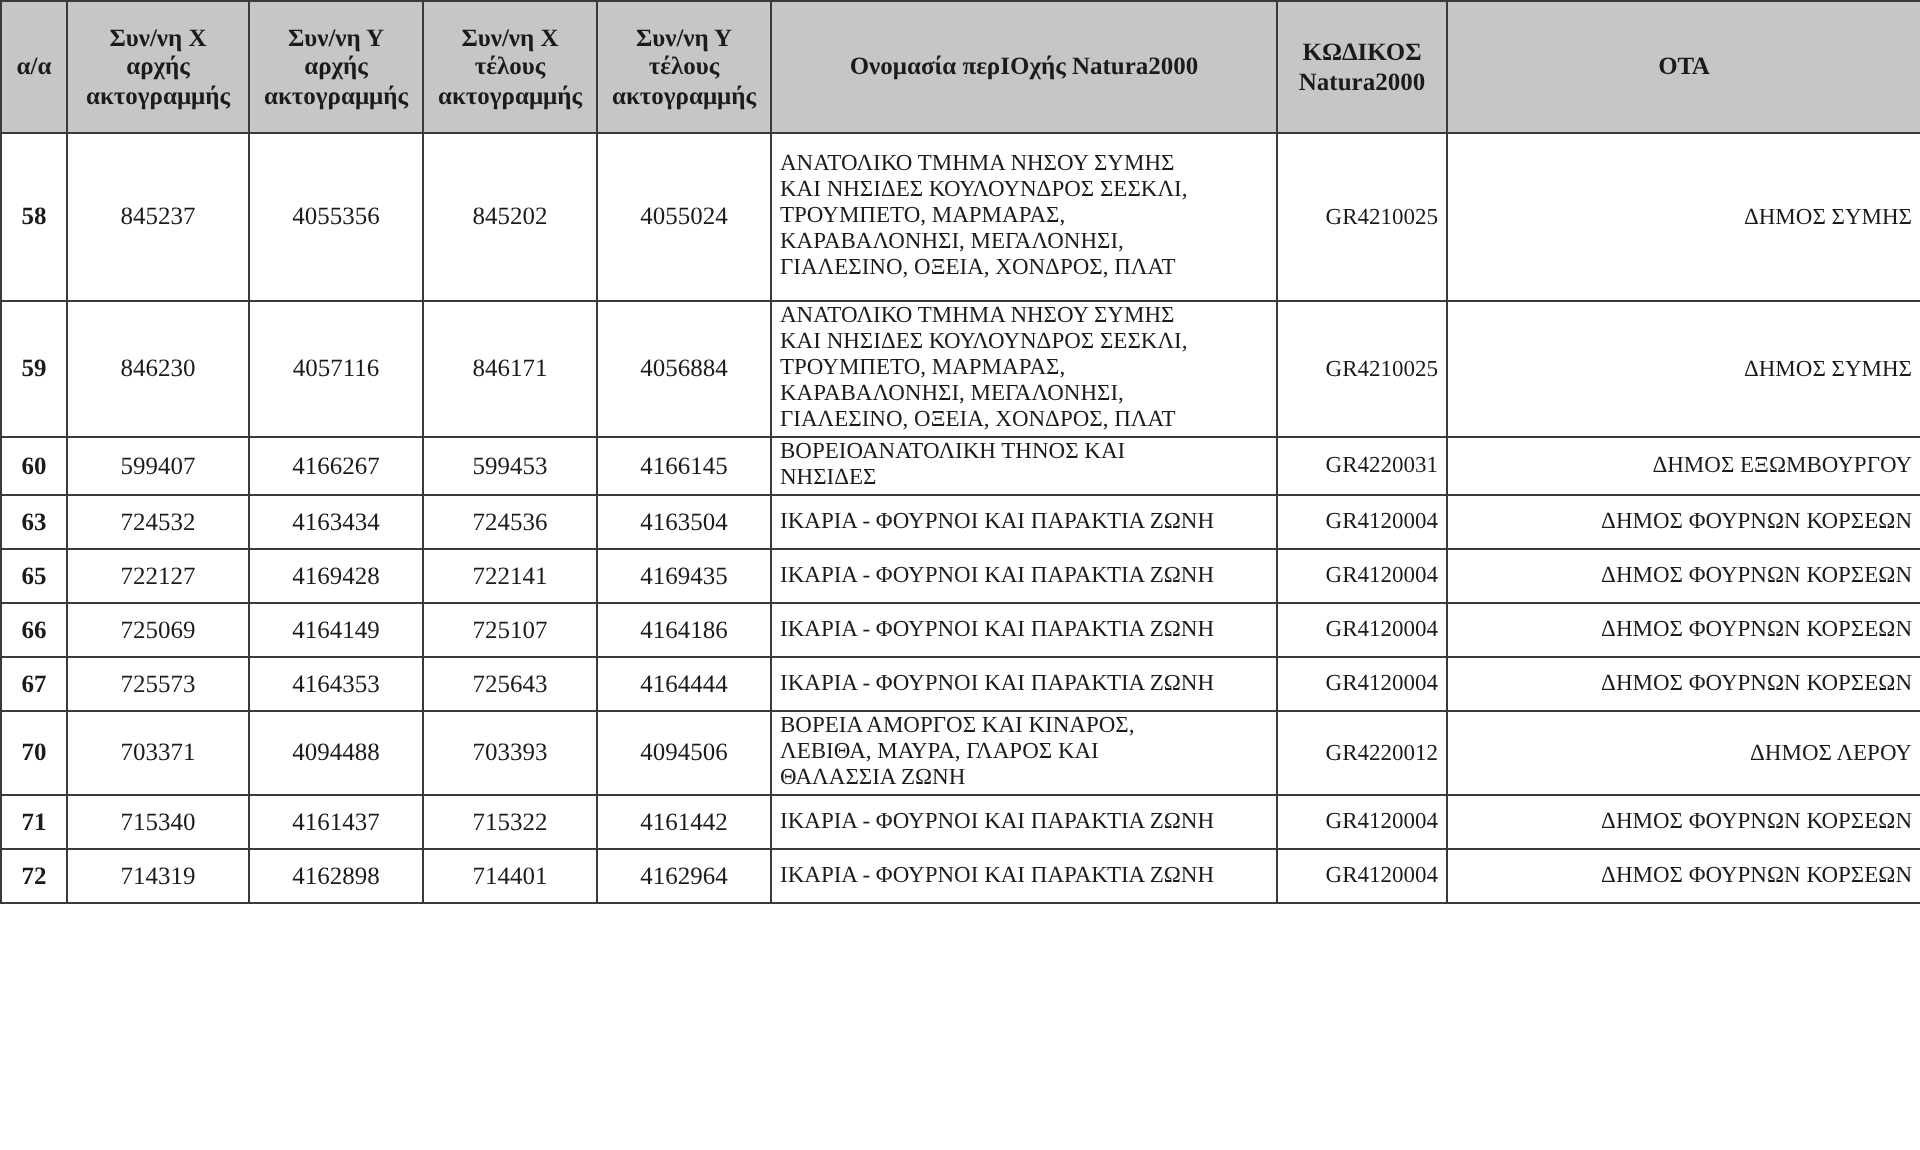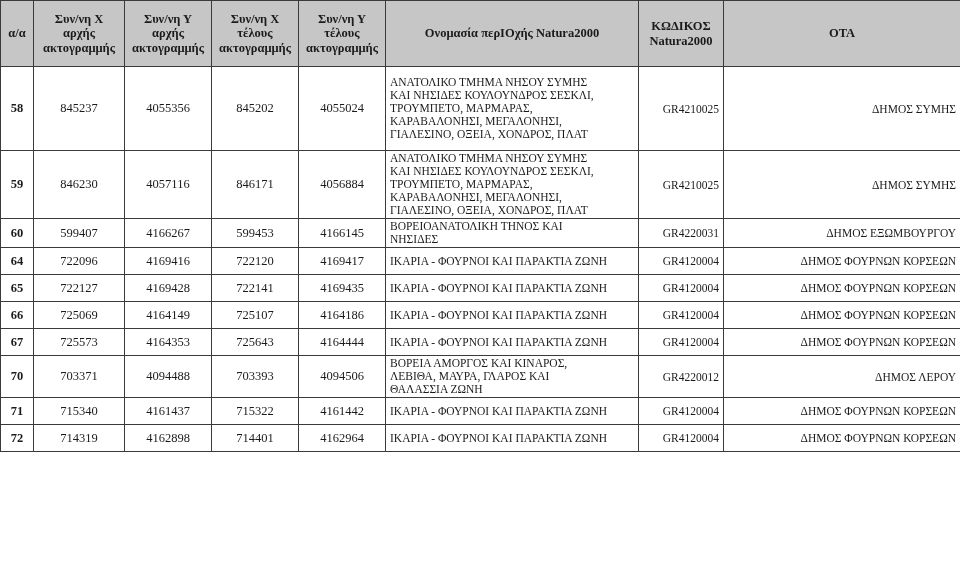--- a/index.html
+++ b/index.html
@@ -154,25 +154,25 @@
     <td class="cell-num">599407</td>
     <td class="cell-num">4166267</td>
     <td class="cell-num">599453</td>
     <td class="cell-num">4166145</td>
     <td class="cell-name">ΒΟΡΕΙΟΑΝΑΤΟΛΙΚΗ ΤΗΝΟΣ ΚΑΙ
 ΝΗΣΙΔΕΣ</td>
     <td class="cell-code">GR4220031</td>
     <td class="cell-ota">ΔΗΜΟΣ ΕΞΩΜΒΟΥΡΓΟΥ</td>
   </tr>
         <tr>
-    <td class="cell-aa">64</td>
-    <td class="cell-num">722096</td>
-    <td class="cell-num">4169416</td>
-    <td class="cell-num">722120</td>
-    <td class="cell-num">4169417</td>
+    <td class="cell-aa">63</td>
+    <td class="cell-num">724532</td>
+    <td class="cell-num">4163434</td>
+    <td class="cell-num">724536</td>
+    <td class="cell-num">4163504</td>
     <td class="cell-name">ΙΚΑΡΙΑ - ΦΟΥΡΝΟΙ ΚΑΙ ΠΑΡΑΚΤΙΑ ΖΩΝΗ</td>
     <td class="cell-code">GR4120004</td>
     <td class="cell-ota">ΔΗΜΟΣ ΦΟΥΡΝΩΝ ΚΟΡΣΕΩΝ</td>
   </tr>
         <tr>
     <td class="cell-aa">65</td>
     <td class="cell-num">722127</td>
     <td class="cell-num">4169428</td>
     <td class="cell-num">722141</td>
     <td class="cell-num">4169435</td>

